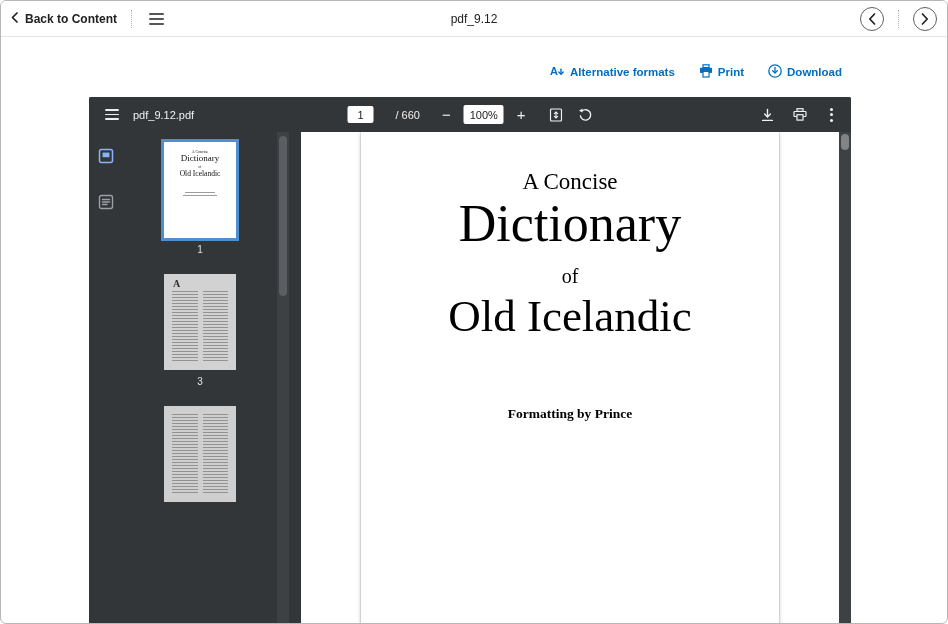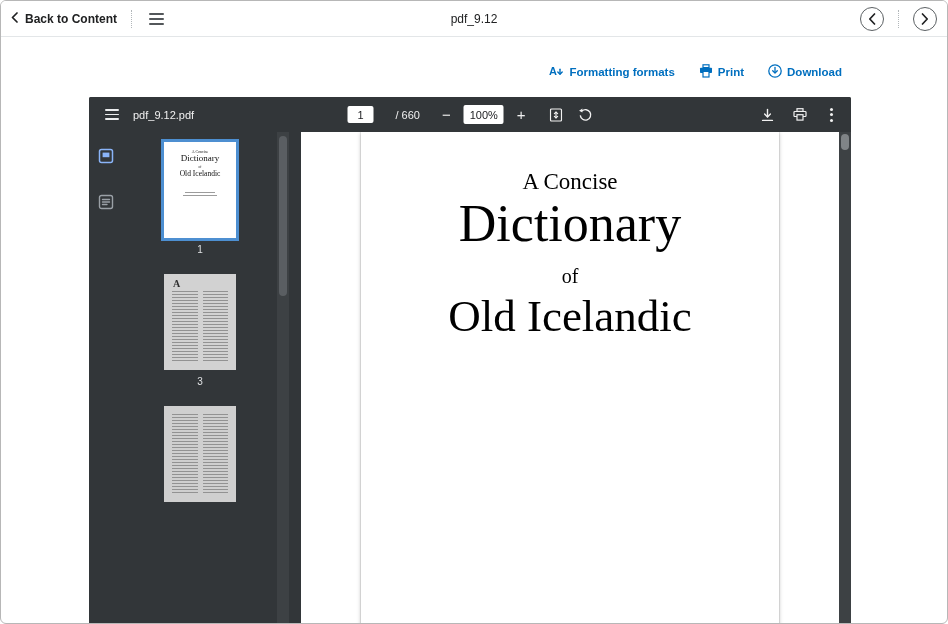--- a/index.html
+++ b/index.html
@@ -125,21 +125,21 @@
 
   <div class="actions">
     <div class="action-link">
       <span>
         <svg width="15" height="14" viewBox="0 0 15 14">
           <text x="0" y="11" font-size="11" font-weight="bold" fill="#006fbf" font-family="Liberation Sans, sans-serif">A</text>
           <path d="M11 5.2 v4.6" stroke="#006fbf" stroke-width="1.4" fill="none" stroke-linecap="round"></path>
           <path d="M8.8 8 L11 10.2 L13.2 8" stroke="#006fbf" stroke-width="1.4" fill="none" stroke-linecap="round" stroke-linejoin="round"></path>
         </svg>
       </span>
-      <span>Formatting formats</span>
+      <span>Alternative formats</span>
     </div>
     <div class="action-link">
       <span>
         <svg width="14" height="14" viewBox="0 0 14 14">
           <rect x="4" y="0.8" width="6" height="2.8" fill="none" stroke="#006fbf" stroke-width="1.2"></rect>
           <rect x="1" y="3.8" width="12" height="5.2" rx="0.8" fill="#006fbf"></rect>
           <rect x="4" y="7.4" width="6" height="5.6" fill="#fff" stroke="#006fbf" stroke-width="1.2"></rect>
         </svg>
       </span>
       <span>Print</span>
@@ -274,20 +274,21 @@
       </div>
     </div>
 
     <div class="pdf-main">
       <div class="doc-page">
         <div class="doc-l1">A Concise</div>
         <div class="doc-l2">Dictionary</div>
         <div class="doc-l3">of</div>
         <div class="doc-l4">Old Icelandic</div>
         <div class="doc-credits">
+          <div class="doc-credit">Formatting by Prince</div>
         </div>
       </div>
     </div>
 
     <div class="main-scrollbar">
       <div class="main-scroll-thumb"></div>
     </div>
 
   </div>
 </div>

